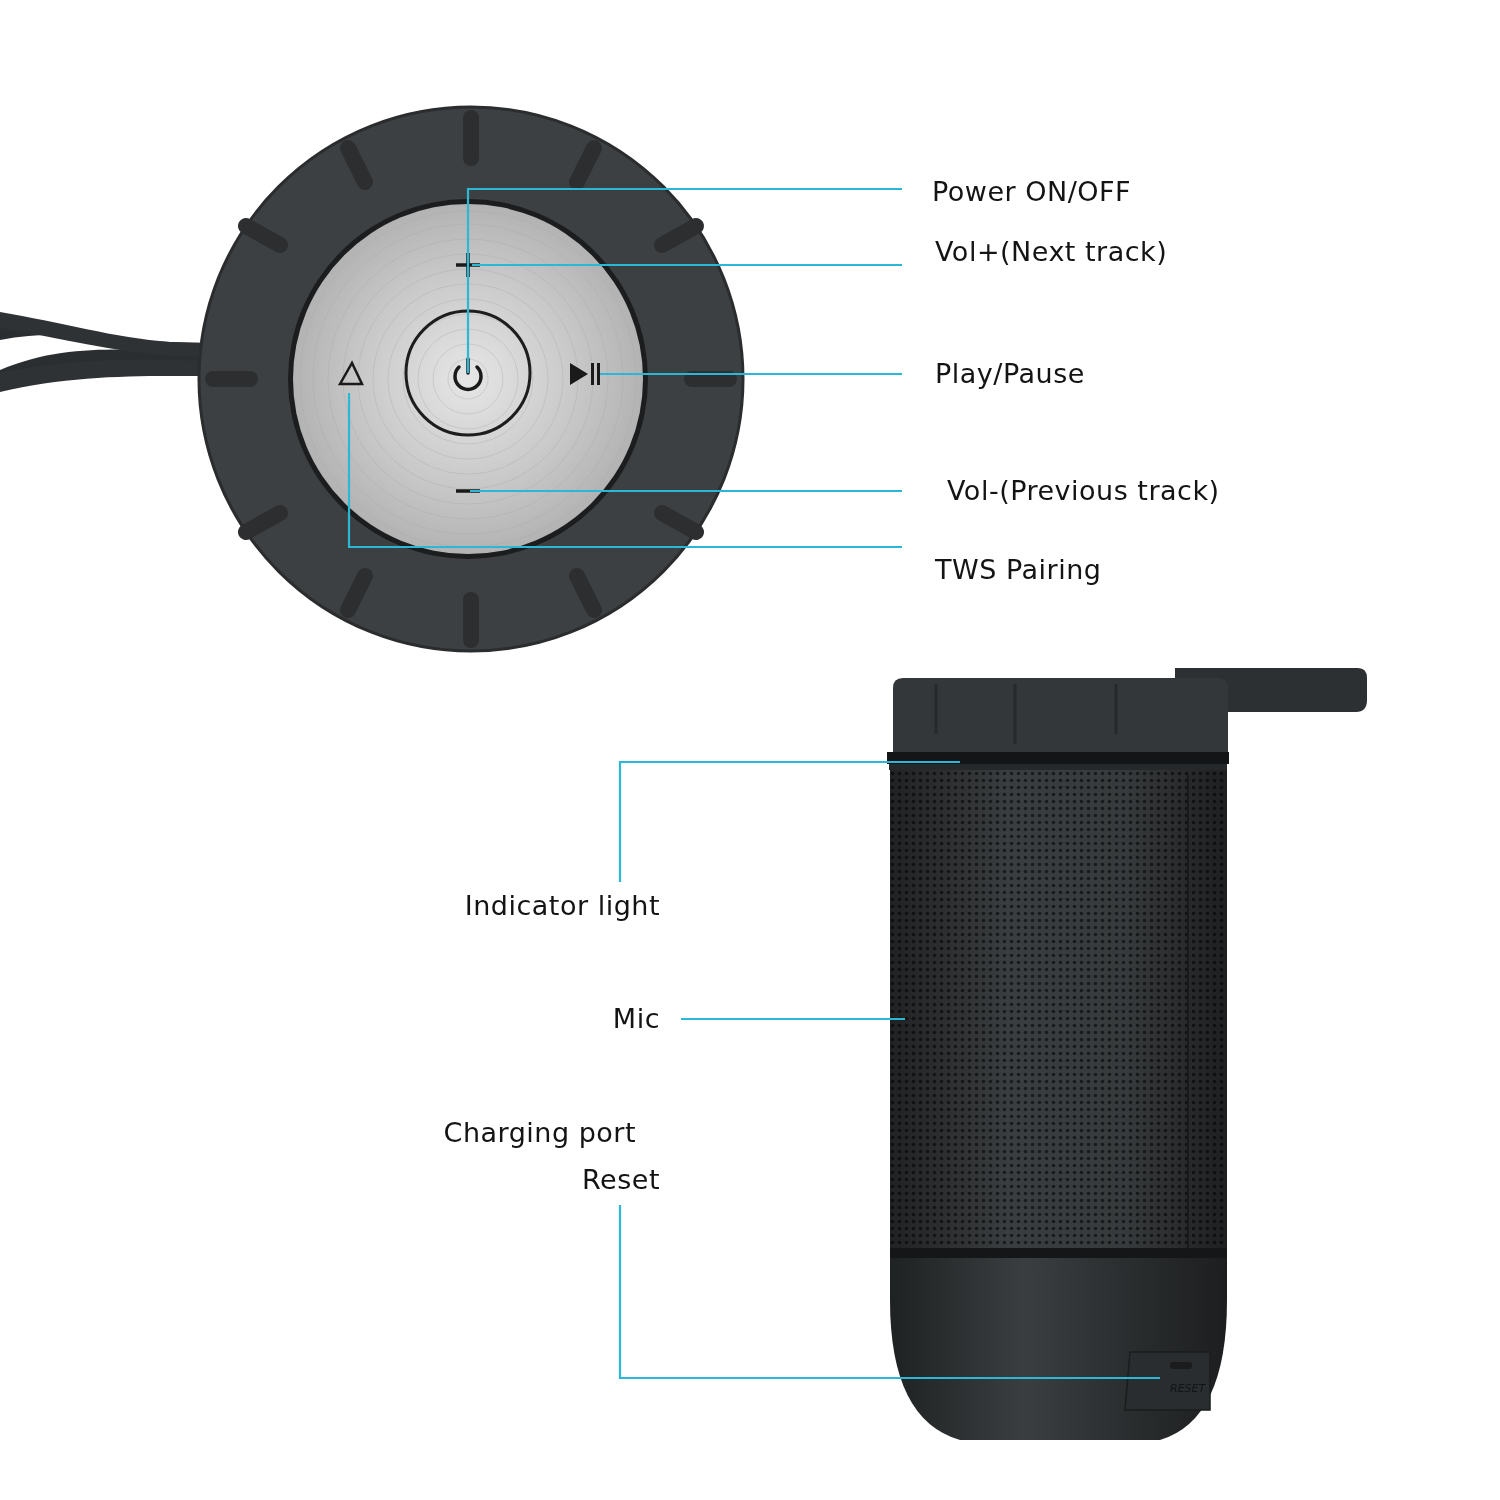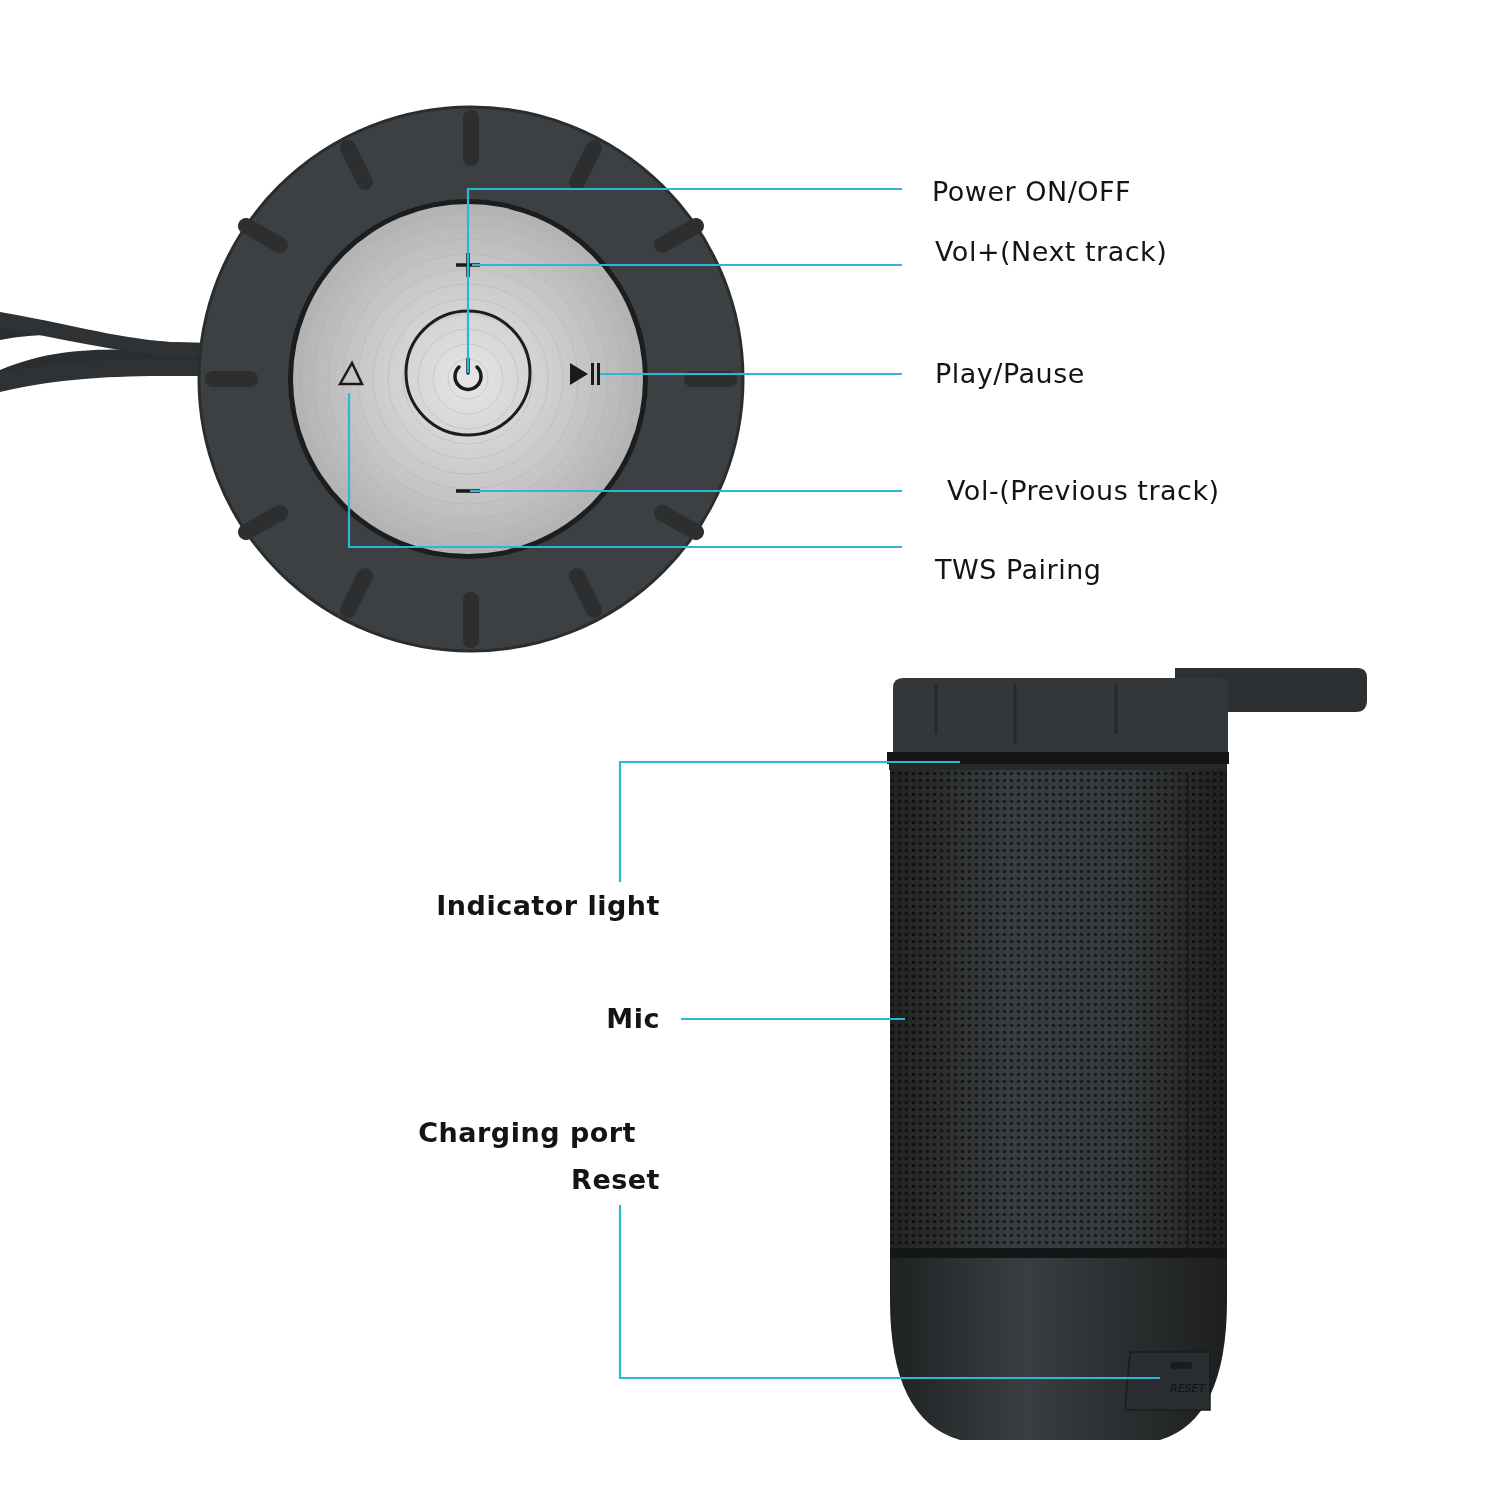--- a/index.html
+++ b/index.html
@@ -1,21 +1,21 @@
 <!DOCTYPE html>
 <html><head>
   <meta charset="utf-8">
   <style>
     html, body { margin: 0; padding: 0; background: #ffffff; }
     body { width: 1500px; height: 1500px; position: relative; overflow: hidden;
            font-family: "DejaVu Sans", sans-serif; }
     .stage { position: absolute; left: 0; top: 0; width: 1500px; height: 1500px; }
     .label { position: absolute; font-size: 27px; color: #141414; letter-spacing: 0.5px;
              white-space: nowrap; line-height: 1; }
-    .label.right { text-align: right; font-weight: bold; }
+    .label.right { text-align: right; }
     svg { position: absolute; left: 0; top: 0; }
   </style>
 </head>
 <body>
 
 <div class="stage">
 
   <svg width="1500" height="1500" viewBox="0 0 1500 1500">
     <defs>
       <radialGradient id="silver" cx="50%" cy="50%" r="50%">

